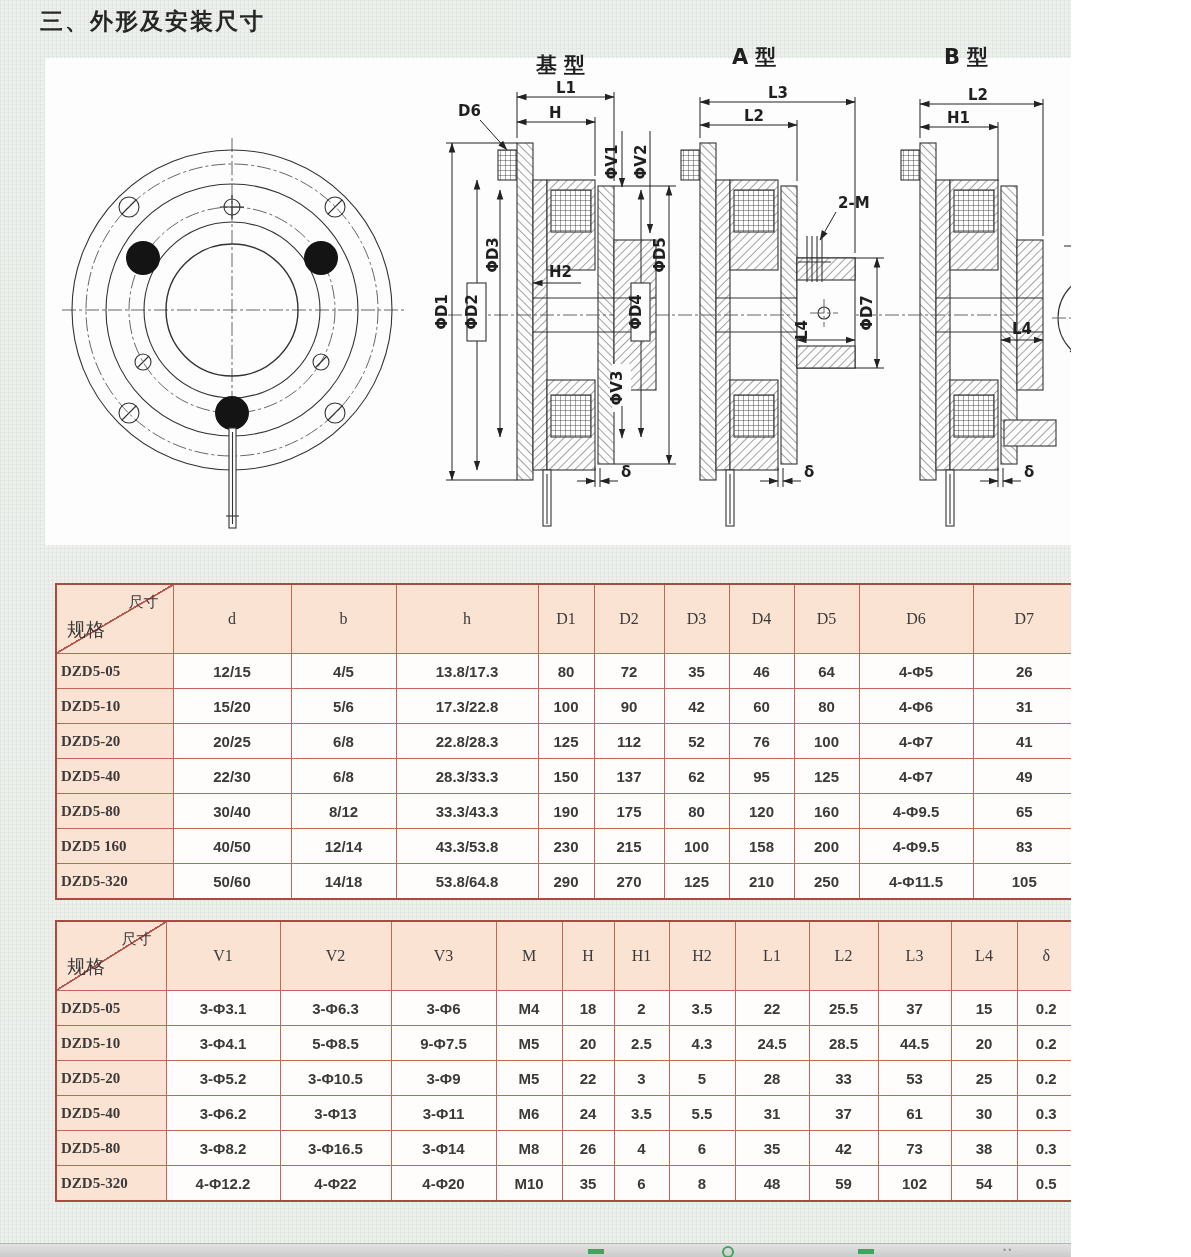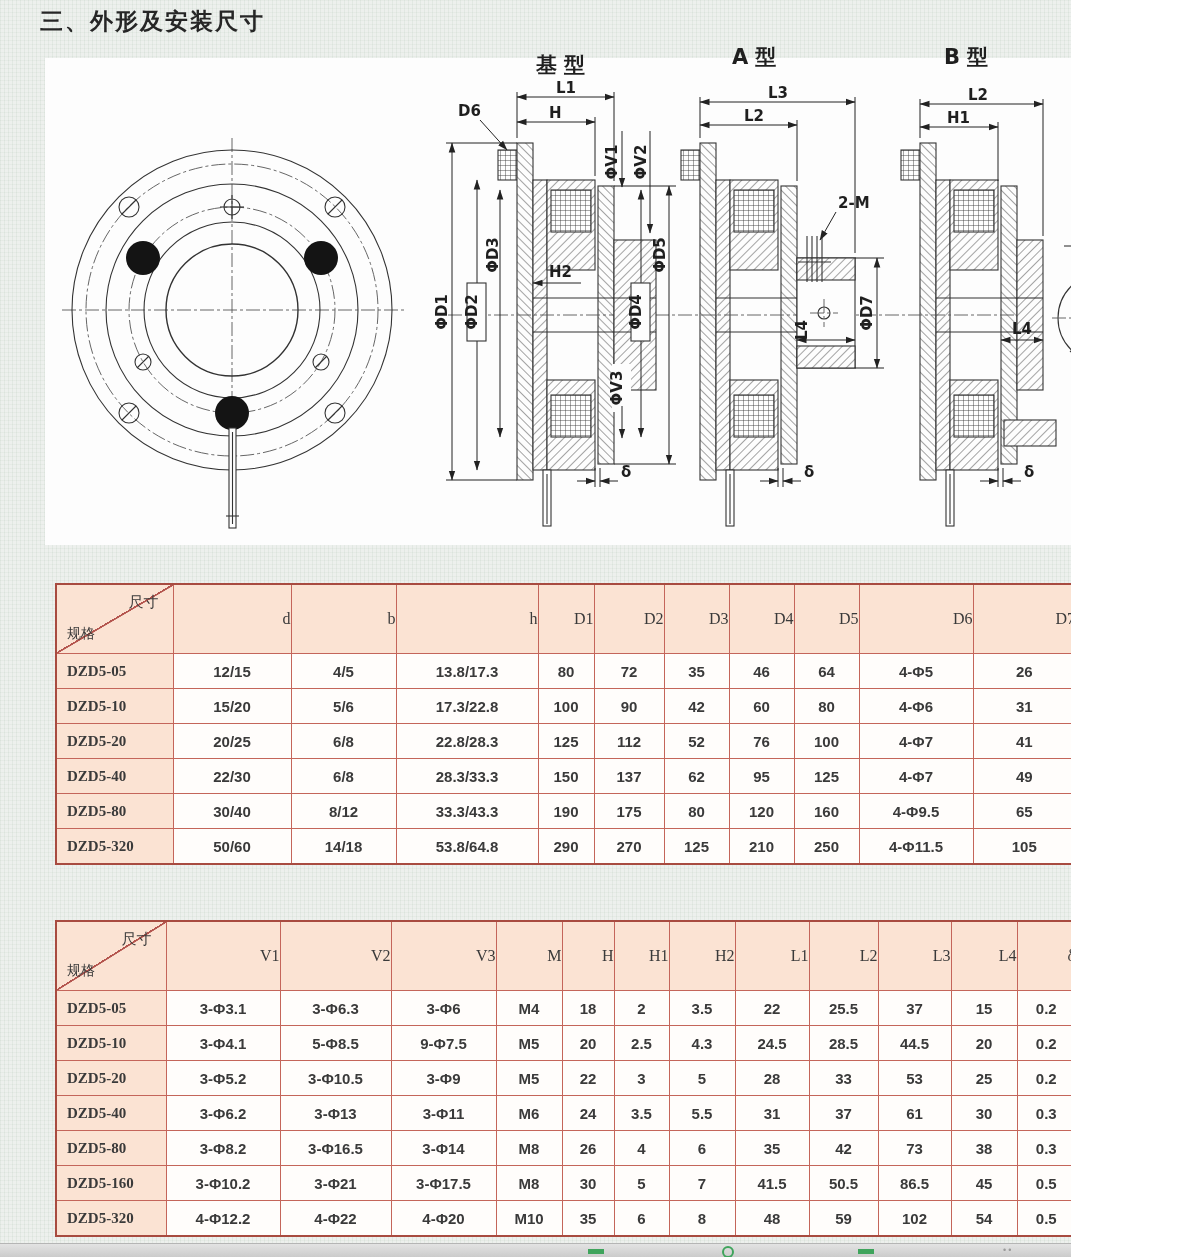--- a/index.html
+++ b/index.html
@@ -16,29 +16,29 @@
   .draw-svg .vtitle{font-size:21px;font-weight:700;letter-spacing:7px;}
   .draw-svg .cl{stroke:#555;stroke-width:0.9;stroke-dasharray:14 3 3 3;fill:none;}
   .draw-svg .dim{stroke:#222;stroke-width:1;fill:none;}
   .draw-svg .part{stroke:#333;stroke-width:1.1;}
   
   .dim-table{position:absolute;border-collapse:collapse;table-layout:fixed;
     border:2px solid #a84b40;background:#fffdfb;}
   .dim-table th,.dim-table td{border:1px solid #c4655a;text-align:center;vertical-align:middle;
     padding:0;overflow:hidden;}
   .dim-table thead th{background:#fbe3d3;height:68px;font-weight:400;font-size:16px;
-    font-family:"Liberation Serif", serif;color:#3a3a3a;text-align:right;}
+    font-family:"Liberation Serif", serif;color:#3a3a3a;}
   .dim-table tbody td{height:34px;font-size:15px;font-weight:700;color:#3a3a3a;background:#fffdfb;}
   .dim-table tbody td:first-child{background:#fbe3d3;font-family:"Liberation Serif", serif;
-    font-weight:600;font-size:15px;text-align:left;padding-left:10px;}
+    font-weight:600;font-size:15px;text-align:left;padding-left:4px;}
   .corner{position:relative;background:
      linear-gradient(to bottom right, transparent calc(50% - 1px), #b4554e calc(50% - 1px),
        #b4554e calc(50% + 0.5px), transparent calc(50% + 1px)), #fbe3d3 !important;}
   .corner .c-top{position:absolute;top:8px;right:14px;font-size:15px;}
-  .corner .c-bot{position:absolute;bottom:10px;left:10px;font-size:14px;}
+  .corner .c-bot{position:absolute;bottom:10px;left:10px;font-size:19px;}
   
   .bottombar{position:absolute;left:0;top:1243px;width:1191px;height:14px;
     background:linear-gradient(#e3e3e3,#c9c9c9);border-top:1px solid #b5b5b5;}
   .bb-dash{position:absolute;top:5px;width:16px;height:5px;background:#3fa45c;}
   .bb-ring{position:absolute;top:2px;width:8px;height:8px;border:2px solid #3fa45c;border-radius:50%;}
   .bb-dots{position:absolute;top:1px;color:#9a9a9a;font-size:9px;letter-spacing:2px;}
 </style>
 </head>
 <body>
 
@@ -347,20 +347,33 @@
           <td>33.3/43.3</td>
           <td>190</td>
           <td>175</td>
           <td>80</td>
           <td>120</td>
           <td>160</td>
           <td>4-Φ9.5</td>
           <td>65</td>
         </tr>
         <tr>
+          <td>DZD5 160</td>
+          <td>40/50</td>
+          <td>12/14</td>
+          <td>43.3/53.8</td>
+          <td>230</td>
+          <td>215</td>
+          <td>100</td>
+          <td>158</td>
+          <td>200</td>
+          <td>4-Φ9.5</td>
+          <td>83</td>
+        </tr>
+        <tr>
           <td>DZD5-320</td>
           <td>50/60</td>
           <td>14/18</td>
           <td>53.8/64.8</td>
           <td>290</td>
           <td>270</td>
           <td>125</td>
           <td>210</td>
           <td>250</td>
           <td>4-Φ11.5</td>
@@ -475,35 +488,20 @@
           <td>26</td>
           <td>4</td>
           <td>6</td>
           <td>35</td>
           <td>42</td>
           <td>73</td>
           <td>38</td>
           <td>0.3</td>
         </tr>
         <tr>
-          <td>DZD5-160</td>
-          <td>3-Φ10.2</td>
-          <td>3-Φ21</td>
-          <td>3-Φ17.5</td>
-          <td>M8</td>
-          <td>30</td>
-          <td>5</td>
-          <td>7</td>
-          <td>41.5</td>
-          <td>50.5</td>
-          <td>86.5</td>
-          <td>45</td>
-          <td>0.5</td>
-        </tr>
-        <tr>
           <td>DZD5-320</td>
           <td>4-Φ12.2</td>
           <td>4-Φ22</td>
           <td>4-Φ20</td>
           <td>M10</td>
           <td>35</td>
           <td>6</td>
           <td>8</td>
           <td>48</td>
           <td>59</td>

